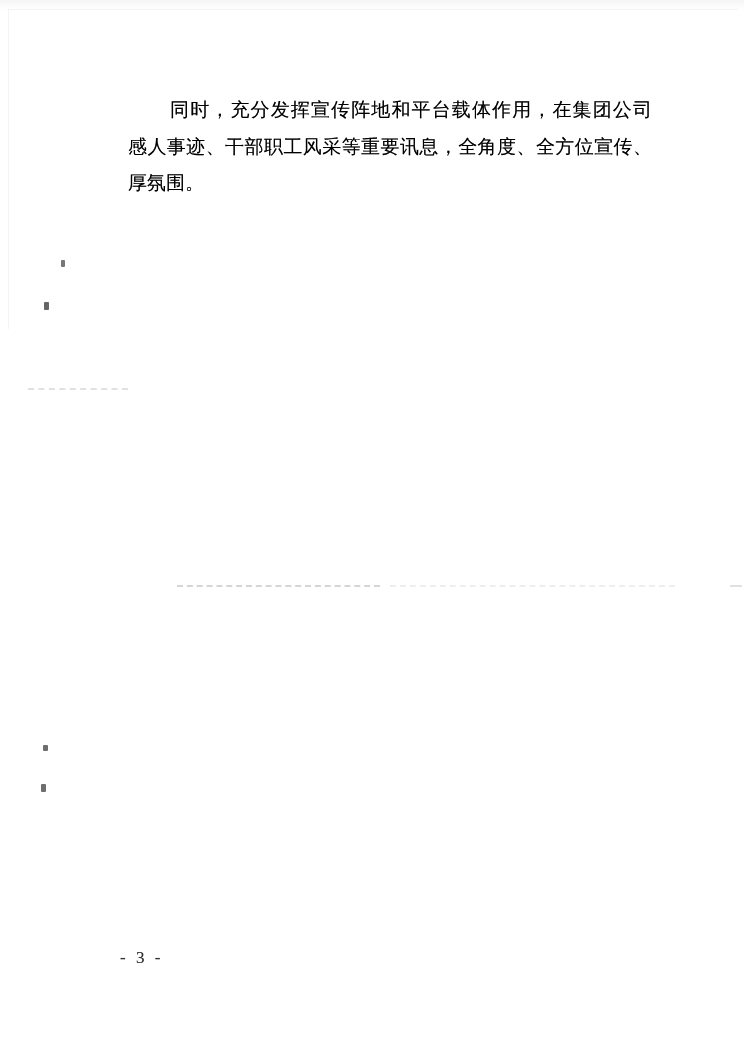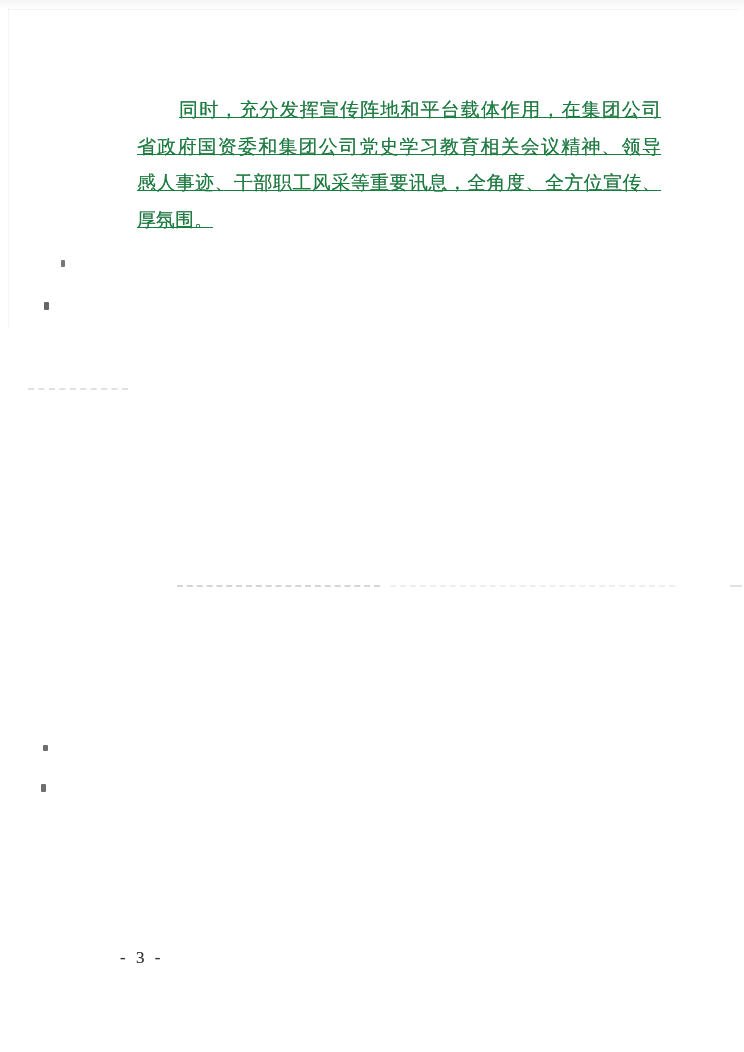--- a/index.html
+++ b/index.html
@@ -20,26 +20,25 @@
     position: absolute; left: 8px; top: 9px; width: 730px; height: 1px;
     background: rgba(0,0,0,0.045);
   }
   .scan-border-left {
     position: absolute; left: 8px; top: 9px; width: 1px; height: 320px;
     background: rgba(0,0,0,0.045);
   }
   
   .text-block {
     position: absolute;
-    left: 137px;
+    left: 128px;
     top: 92px;
     width: 524px;
-    color: #15803d;
+    color: #000000;
     text-shadow: 0 0 0.5px rgba(40,40,40,0.55);
-    text-decoration: underline;
   }
   .tline {
     height: 36.6px;
     line-height: 36.6px;
     font-size: 19px;
     text-align: justify;
     text-align-last: justify;
     overflow: visible;
   }
   .tline.first { text-indent: 42px; }
@@ -83,21 +82,20 @@
 <body>
 
 <div class="page">
 
   <div class="scan-top-band"></div>
   <div class="scan-border-top"></div>
   <div class="scan-border-left"></div>
 
   <div class="text-block">
     <div class="tline first">同时，充分发挥宣传阵地和平台载体作用，在集团公司</div>
-    <div class="tline">省政府国资委和集团公司党史学习教育相关会议精神、领导</div>
     <div class="tline">感人事迹、干部职工风采等重要讯息，全角度、全方位宣传、</div>
     <div class="tline last">厚氛围。</div>
   </div>
 
   <div class="smudge-left"></div>
 
   <div class="crease-a"></div>
   <div class="crease-b"></div>
   <div class="crease-c"></div>
 

